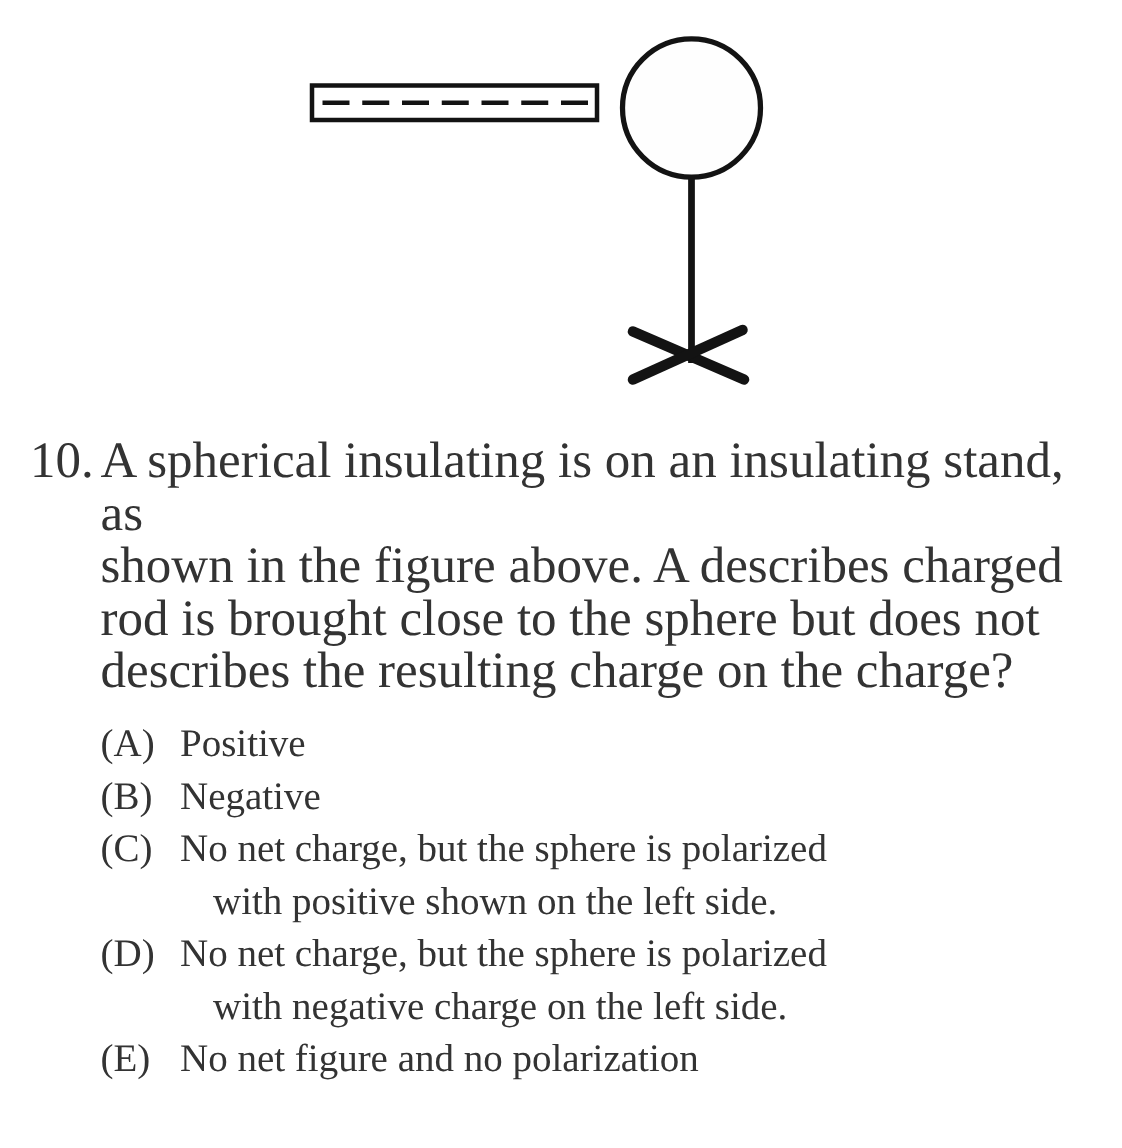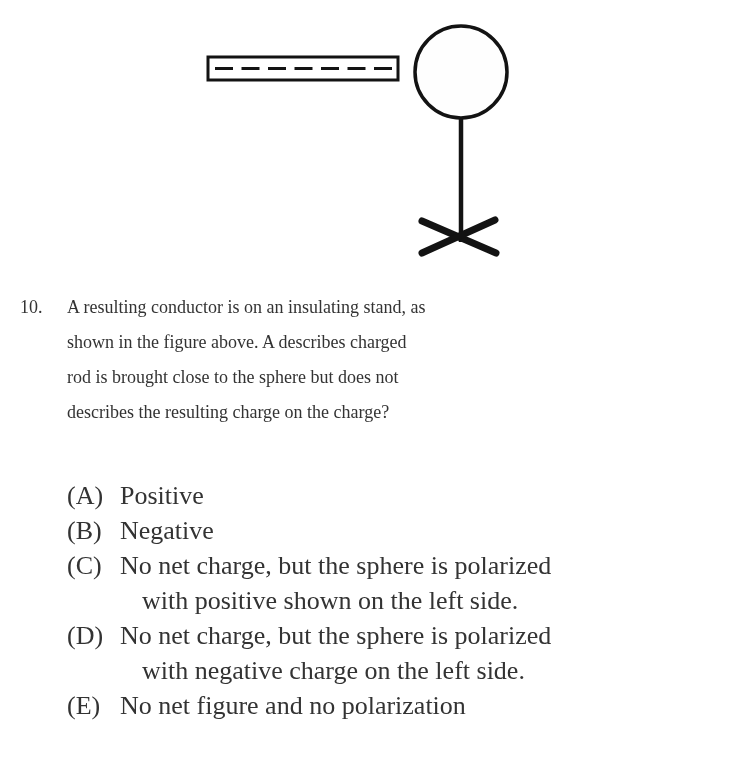--- a/index.html
+++ b/index.html
@@ -22,21 +22,21 @@
     position: absolute;
     left: 0;
     top: 0;
   }
   .question {
     position: absolute;
     left: 20px;
     top: 290px;
     width: 712px;
     display: flex;
-    font-size: 18px;
+    font-size: 34px;
     line-height: 35px;
   }
   .qnum {
     width: 47px;
     flex: 0 0 47px;
   }
   .qtext { flex: 1; }
   .options {
     position: absolute;
     left: 67px;
@@ -78,21 +78,21 @@
 
     <g stroke-width="7" stroke-linecap="round">
       <line x1="422" y1="221" x2="496" y2="253"></line>
       <line x1="422" y1="253" x2="495" y2="220"></line>
     </g>
   </svg>
 
   <div class="question">
     <div class="qnum">10.</div>
     <div class="qtext">
-      <div>A resulting conductor is on an insulating stand, as</div>
+      <div>A spherical insulating is on an insulating stand, as</div>
       <div>shown in the figure above. A describes charged</div>
       <div>rod is brought close to the sphere but does not</div>
       <div>describes the resulting charge on the charge?</div>
     </div>
   </div>
 
   <div class="options">
 
     <div class="option">
       <span class="opt-label">(A)</span>

